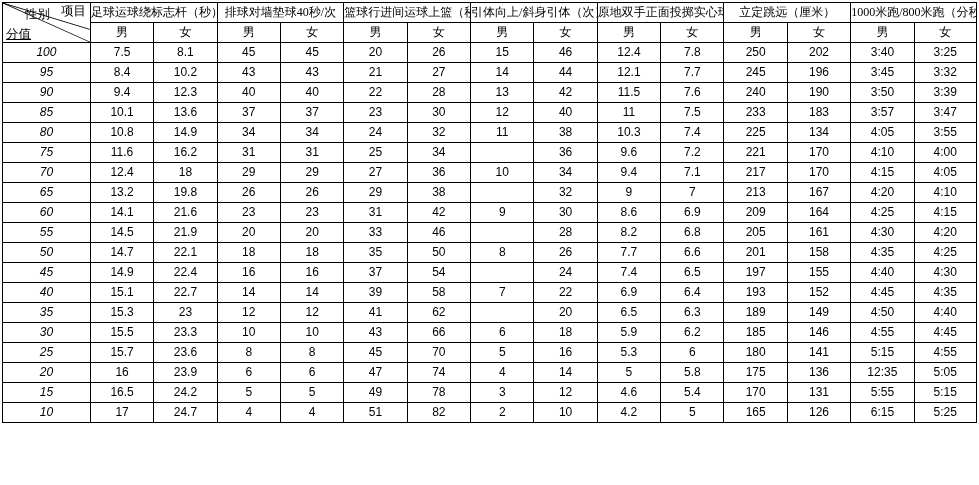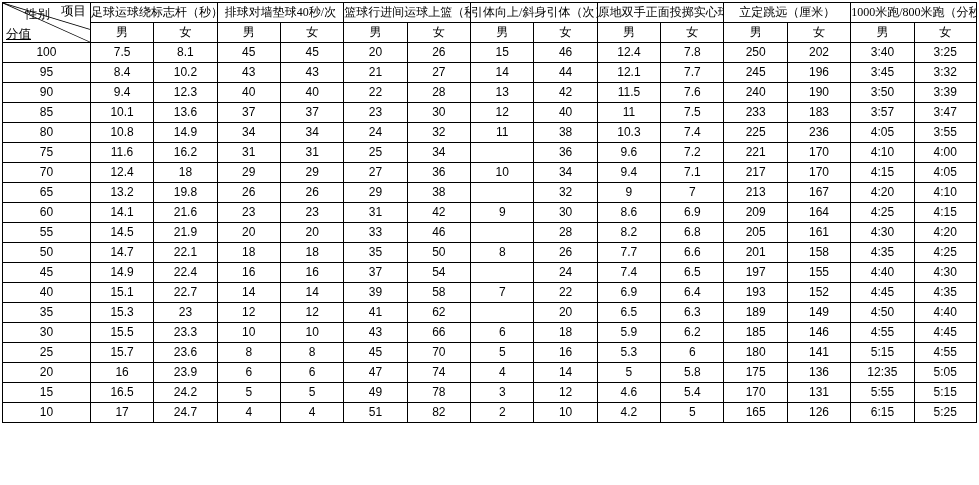--- a/index.html
+++ b/index.html
@@ -64,21 +64,21 @@
     position: absolute;
     font-size: 12.5px;
     line-height: 14px;
     color: #000;
     white-space: nowrap;
   }
   .corner-item { right: 4px; top: 1px; width: 26px; text-align: right; white-space: normal !important; line-height: 14px;}
   .corner-sex { right: 40px; top: 4px; }
   .corner-score { left: 3px; bottom: 1px; text-decoration: underline; }
   td.sub { font-size: 12.5px; height: 20px; }
-  td.score-col { font-size: 12px; text-align: right; padding-right: 8px; }
+  td.score-col { font-size: 12px; text-align: right; padding-right: 8px; font-style: italic; }
   td.dim { color: #7f7f7f; }
 </style>
 </head>
 <body>
 
 <div id="sheet">
   <table class="grid">
     <colgroup>
       <col style="width:86px">
       <col style="width:62px">
@@ -207,21 +207,21 @@
           <td>14.9</td>
           <td>34</td>
           <td>34</td>
           <td>24</td>
           <td>32</td>
           <td>11</td>
           <td>38</td>
           <td>10.3</td>
           <td>7.4</td>
           <td>225</td>
-          <td>236</td>
+          <td>134</td>
           <td>4:05</td>
           <td>3:55</td>
         </tr>
         <tr>
           <td class="score-col">75</td>
           <td>11.6</td>
           <td>16.2</td>
           <td>31</td>
           <td>31</td>
           <td>25</td>

